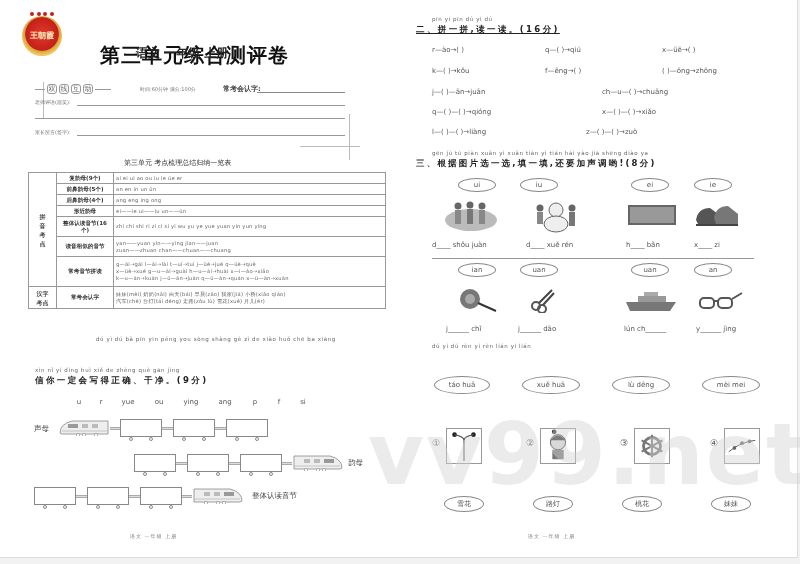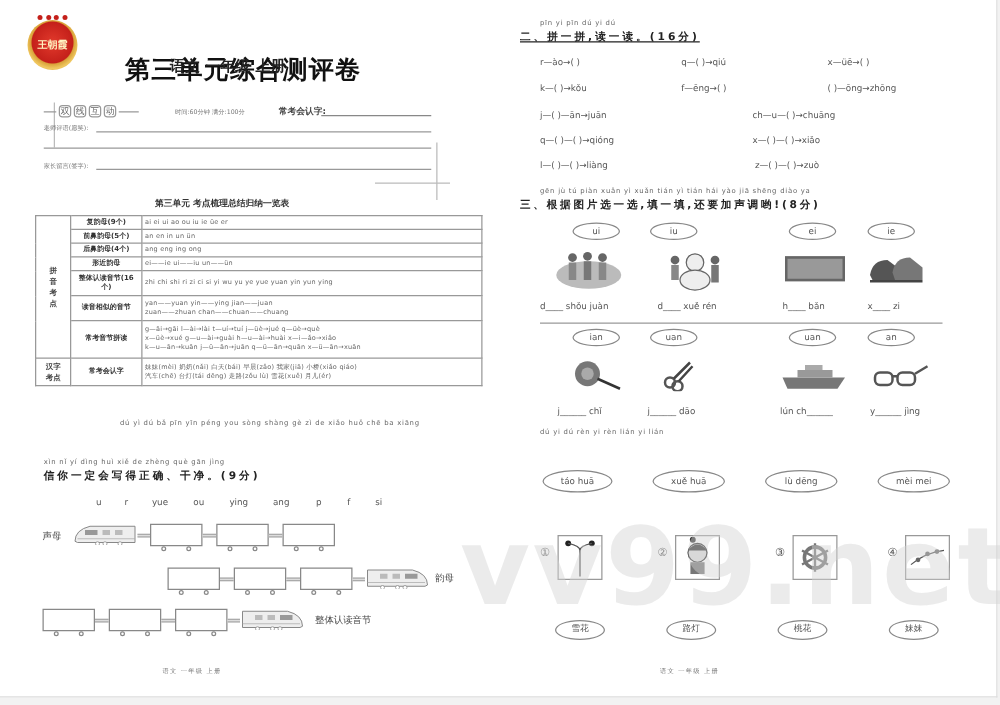--- a/index.html
+++ b/index.html
@@ -27,21 +27,21 @@
   .info-frame-b { position: absolute; right: -15px; top: 62px; width: 60px; height: 1px; background: #bbb; }
   .badge-row { position: absolute; left: 0; top: 0; display: flex; align-items: center; gap: 2px; }
   .badge-line { width: 10px; height: 1px; background: #999; }
   .badge-char { width: 10px; height: 10px; border: 1px solid #999; border-radius: 3px; font-size: 7px; line-height: 8px; text-align: center; color: #666; }
   .meta { position: absolute; left: 105px; top: 2px; font-size: 5px; color: #777; }
   .score-label { position: absolute; left: 188px; top: 0; font-size: 7px; font-weight: bold; color: #444; }
   .score-line { position: absolute; left: 222px; top: 8px; width: 88px; height: 1px; background: #888; }
   .info-line { position: absolute; left: 0; height: 1px; background: #999; }
   .info-lab { position: absolute; left: 0; font-size: 5px; color: #777; }
 
-  .table-title { position: absolute; left: 124px; top: 158px; font-size: 7px; font-weight: bold; color: #333; }
+  .table-title { position: absolute; left: 124px; top: 158px; font-size: 7px; font-weight: normal; color: #333; }
 
   
   table.summary { position: absolute; left: 28px; top: 172px; width: 358px; border-collapse: collapse; font-size: 5.2px; color: #555; }
   table.summary td { border: 1px solid #999; padding: 1px 2px; vertical-align: middle; line-height: 7px; }
   table.summary td.group { width: 28px; text-align: center; font-weight: bold; color: #444; font-size: 6px; line-height: 9px; }
   table.summary td.cat { width: 57px; text-align: center; font-weight: bold; color: #333; font-size: 5.6px; }
   table.summary td.val { color: #666; letter-spacing: 0.2px; }
   table.summary td.val div { white-space: nowrap; }
 
   
@@ -315,21 +315,21 @@
       <div class="q2-row" style="top:42px">
         <span style="left:0">j—(        )—ān→juān</span>
         <span style="left:170px">ch—u—(        )→chuāng</span>
       </div>
       <div class="q2-row" style="top:62px">
         <span style="left:0">q—(        )—(        )→qióng</span>
         <span style="left:170px">x—(        )—(        )→xiǎo</span>
       </div>
       <div class="q2-row" style="top:82px">
         <span style="left:0">l—(        )—(        )→liàng</span>
-        <span style="left:172px">z—(        )—(        )→zuò</span>
+        <span style="left:154px">z—(        )—(        )→zuò</span>
       </div>
     </div>
 
     <div class="pinyin q3-py">gēn  jù  tú  piàn xuǎn  yì  xuǎn    tián  yì  tián    hái yào jiā shēng diào ya</div>
     <div class="qtext q3-title">三、根据图片选一选,填一填,还要加声调哟!(8分)</div>
 
     <div class="cloud" style="left:58px; top:178px; width:38px">ui</div>
     <div class="cloud" style="left:120px; top:178px; width:38px">iu</div>
     <div class="cloud" style="left:231px; top:178px; width:38px">ei</div>
     <div class="cloud" style="left:294px; top:178px; width:38px">ie</div>

